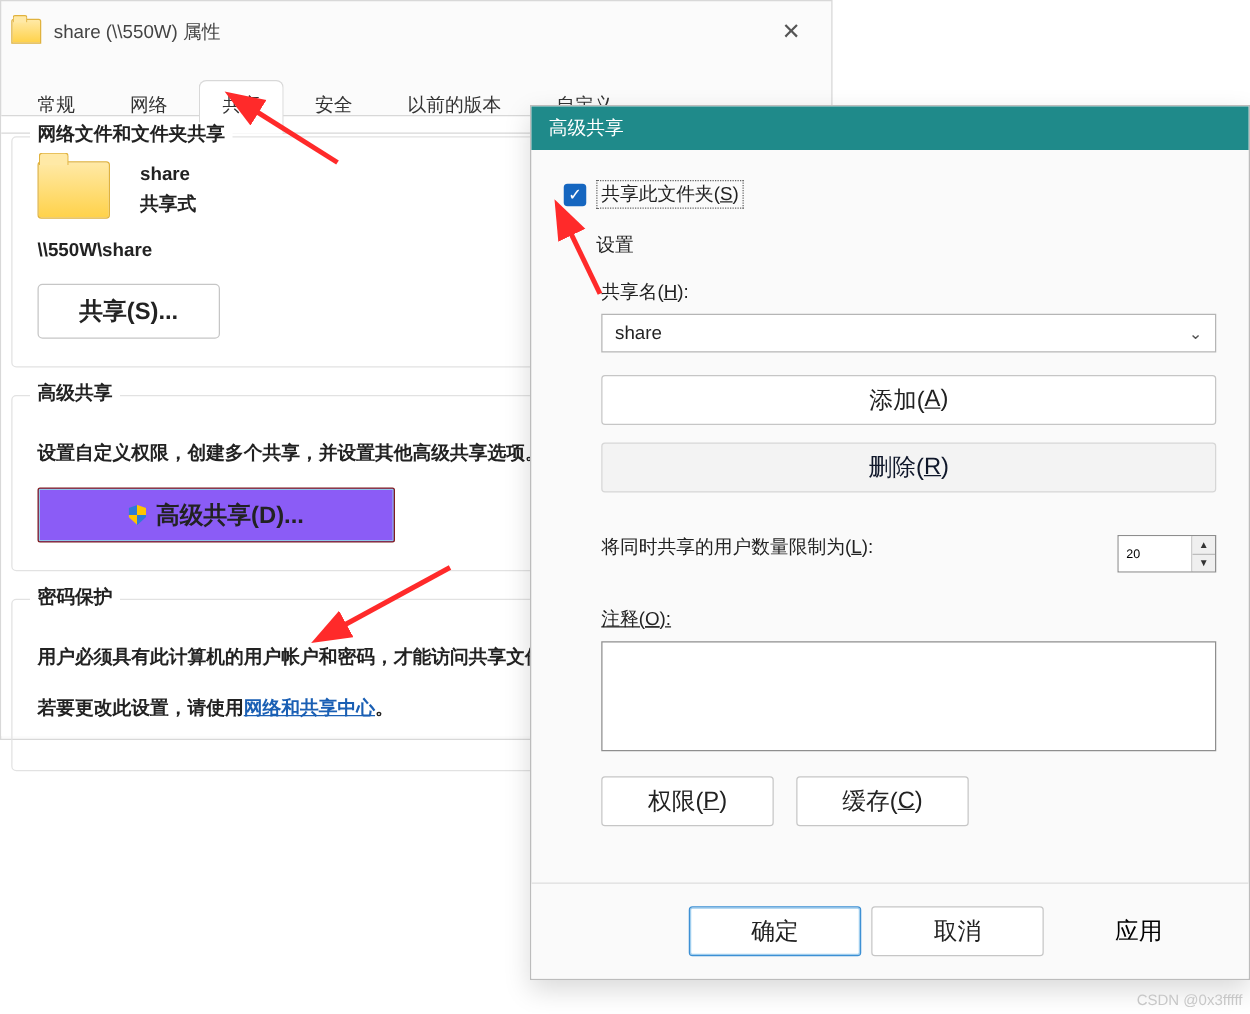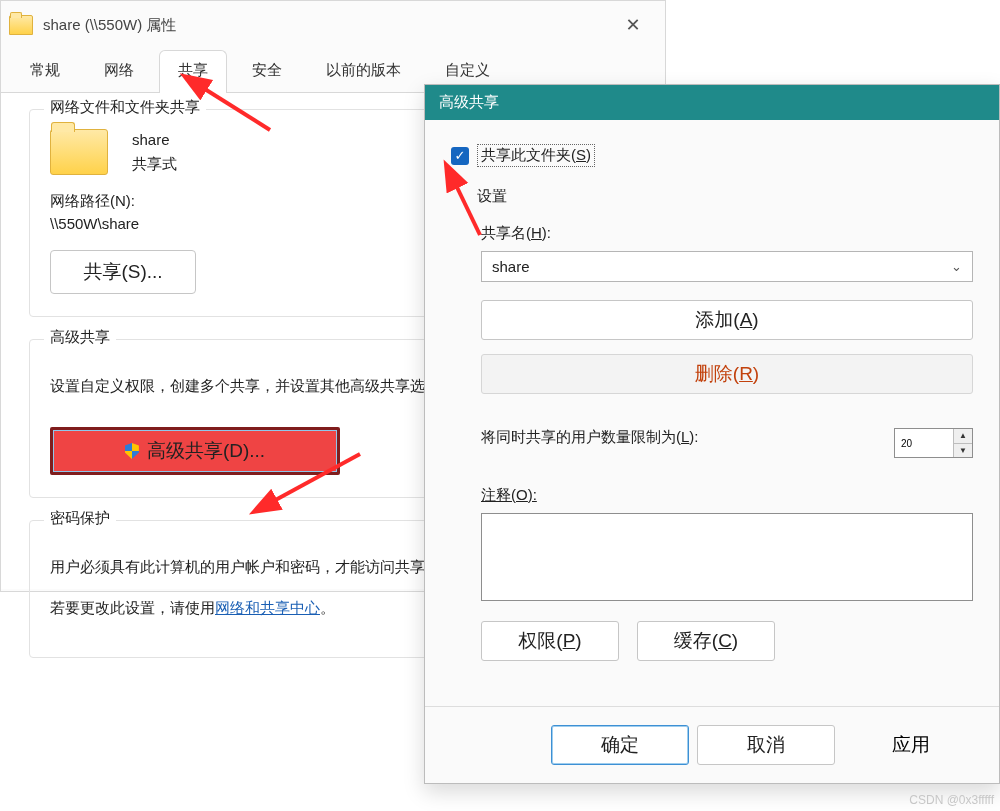--- a/index.html
+++ b/index.html
@@ -51,21 +51,21 @@
   .props-close {
     width: 48px; height: 40px;
     display:flex; align-items:center; justify-content:center;
     color:#555; font-size: 18px;
   }
 
   .tabs {
     display:flex;
     border-bottom: 1px solid #d8d8d8;
     padding: 0 10px;
-    position: relative; top: 1px;
+    position: relative; top: 15px;
   }
   .tab {
     padding: 10px 18px 12px;
     color:#333;
     border: 1px solid transparent;
     border-bottom: none;
     margin-right: 6px;
     border-radius: 6px 6px 0 0;
     cursor: default;
   }
@@ -75,23 +75,24 @@
     position: relative;
   }
   .tab.active:after {
     content:"";
     position:absolute; left:0; right:0; bottom:-1px; height:2px; background:#fff;
   }
 
   .props-body {
     background:#fff;
     border-top:1px solid #d8d8d8;
-    padding: 16px 28px;
+    padding: 16px 8px;
     height: calc(100% - 48px - 45px);
     box-sizing: border-box;
+    font-weight: bold;
   }
 
   .group {
     border: 1px solid #e2e2e2;
     border-radius: 4px;
     padding: 18px 20px 22px;
     margin-bottom: 22px;
     position: relative;
   }
   .group-title {
@@ -120,25 +121,24 @@
     min-width: 100px;
     padding: 8px 22px;
     background:#fff;
     border:1px solid #c6c6c6;
     border-radius:4px;
     font-size:19px;
     cursor: default;
   }
   .btn.wide { min-width: 240px; }
   .btn.highlight {
-    background:#ef4444;
-    border:3px solid #7f1d1d;
+    background:#8b5cf6;
+    border:1px solid #7f1d1d;
     border-radius:2px;
     box-shadow: inset 0 0 0 1px #8fc7ea;
-    margin-top: 14px;
   }
   .shield {
     width:14px; height:16px; margin-right:8px;
     background: conic-gradient(#ffc400 0 25%, #2e7cd6 25% 50%, #ffc400 50% 75%, #2e7cd6 75% 100%);
     clip-path: polygon(50% 0,100% 15%,100% 60%,50% 100%,0 60%,0 15%);
   }
 
   .paragraph { margin: 14px 0; line-height:1.8; }
   .link { color:#1a5fb4; text-decoration: underline; cursor: pointer; }
 
@@ -183,21 +183,21 @@
     box-sizing:border-box;
   }
   .select .chev { font-size:13px; color:#555; }
 
   .row-buttons { margin-top: 18px; display:flex; gap: 14px; flex-direction: column; }
   .btn.adv {
     min-width: 100px;
     padding: 6px 18px;
     border-radius: 3px;
   }
-  .btn.disabled { color:#c2410c; border-color:#d6d6d6; background:#f3f3f3; }
+  .btn.disabled { color:#0f172a; border-color:#d6d6d6; background:#f3f3f3; }
 
   .limit-row {
     margin-top: 34px;
     display:flex; align-items:flex-start; justify-content:space-between;
   }
   .spin {
     display:flex; align-items:stretch;
     border:1px solid #8e8e8e;
     background:#fff;
     height: 28px;
@@ -297,21 +297,20 @@
       <div class="group-title">网络文件和文件夹共享</div>
 
       <div class="share-row">
         <div class="big-folder"></div>
         <div class="share-name">
           <div>share</div>
           <div>共享式</div>
         </div>
       </div>
 
-      <div>网络路径(N):</div>
       <div style="margin:4px 0 18px;">\\550W\share</div>
 
       <div class="btn">共享(S)...</div>
     </div>
 
     <div class="group">
       <div class="group-title">高级共享</div>
       <div class="paragraph">设置自定义权限，创建多个共享，并设置其他高级共享选项。</div>
       <div class="btn wide highlight">
         <span class="shield"></span>

